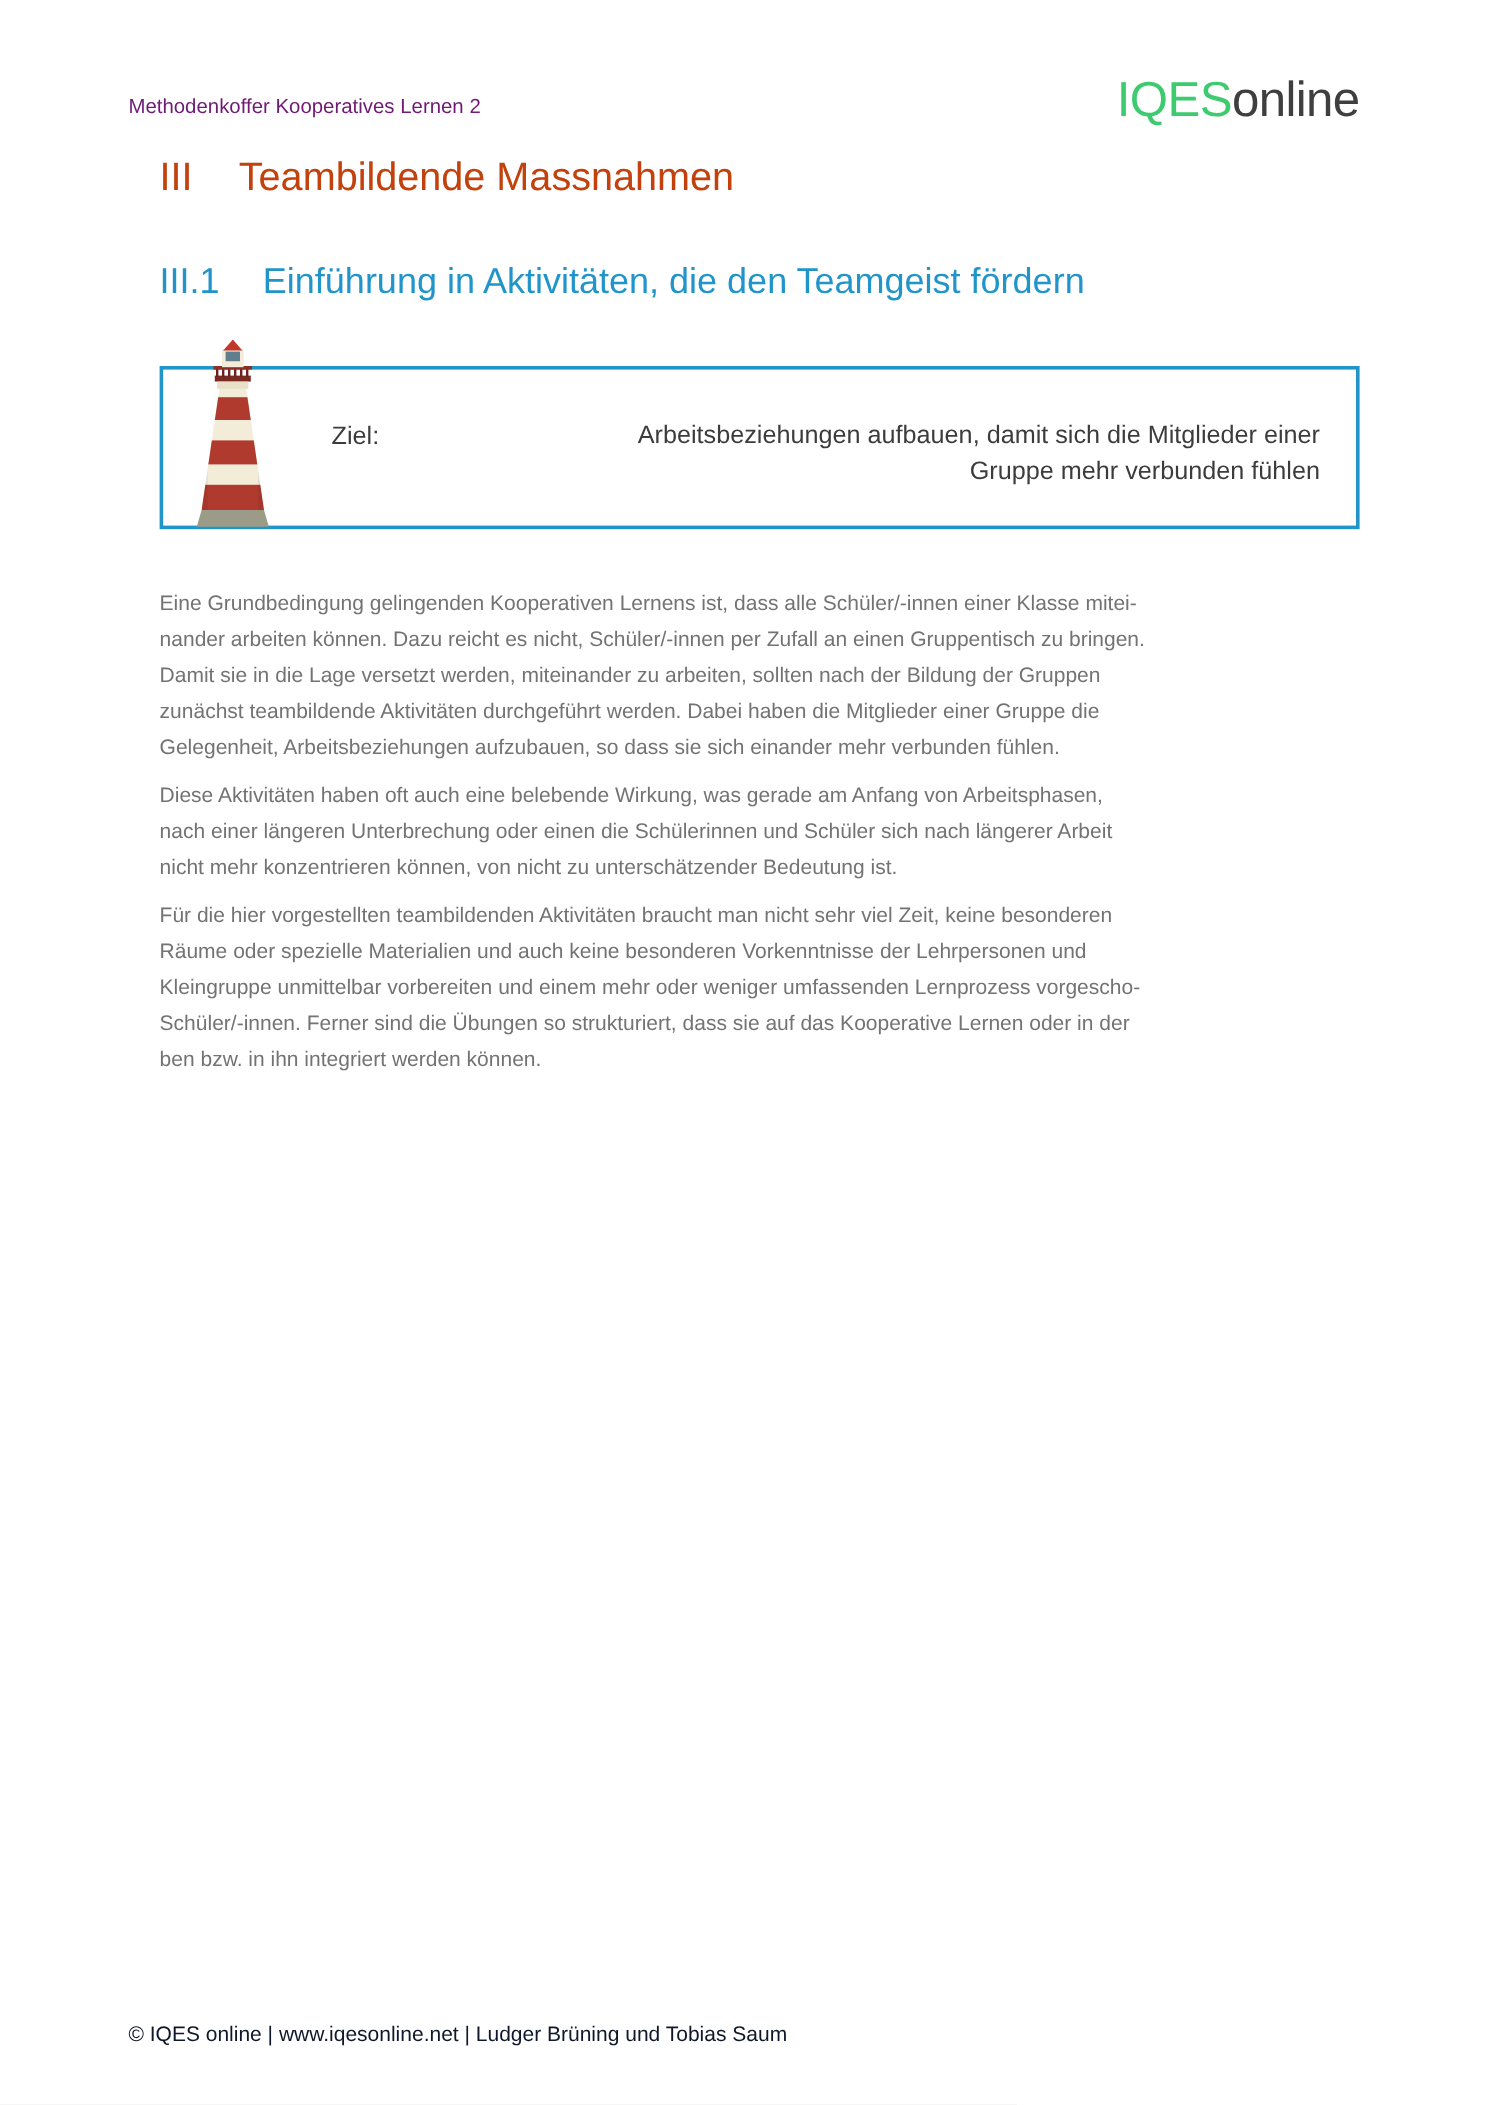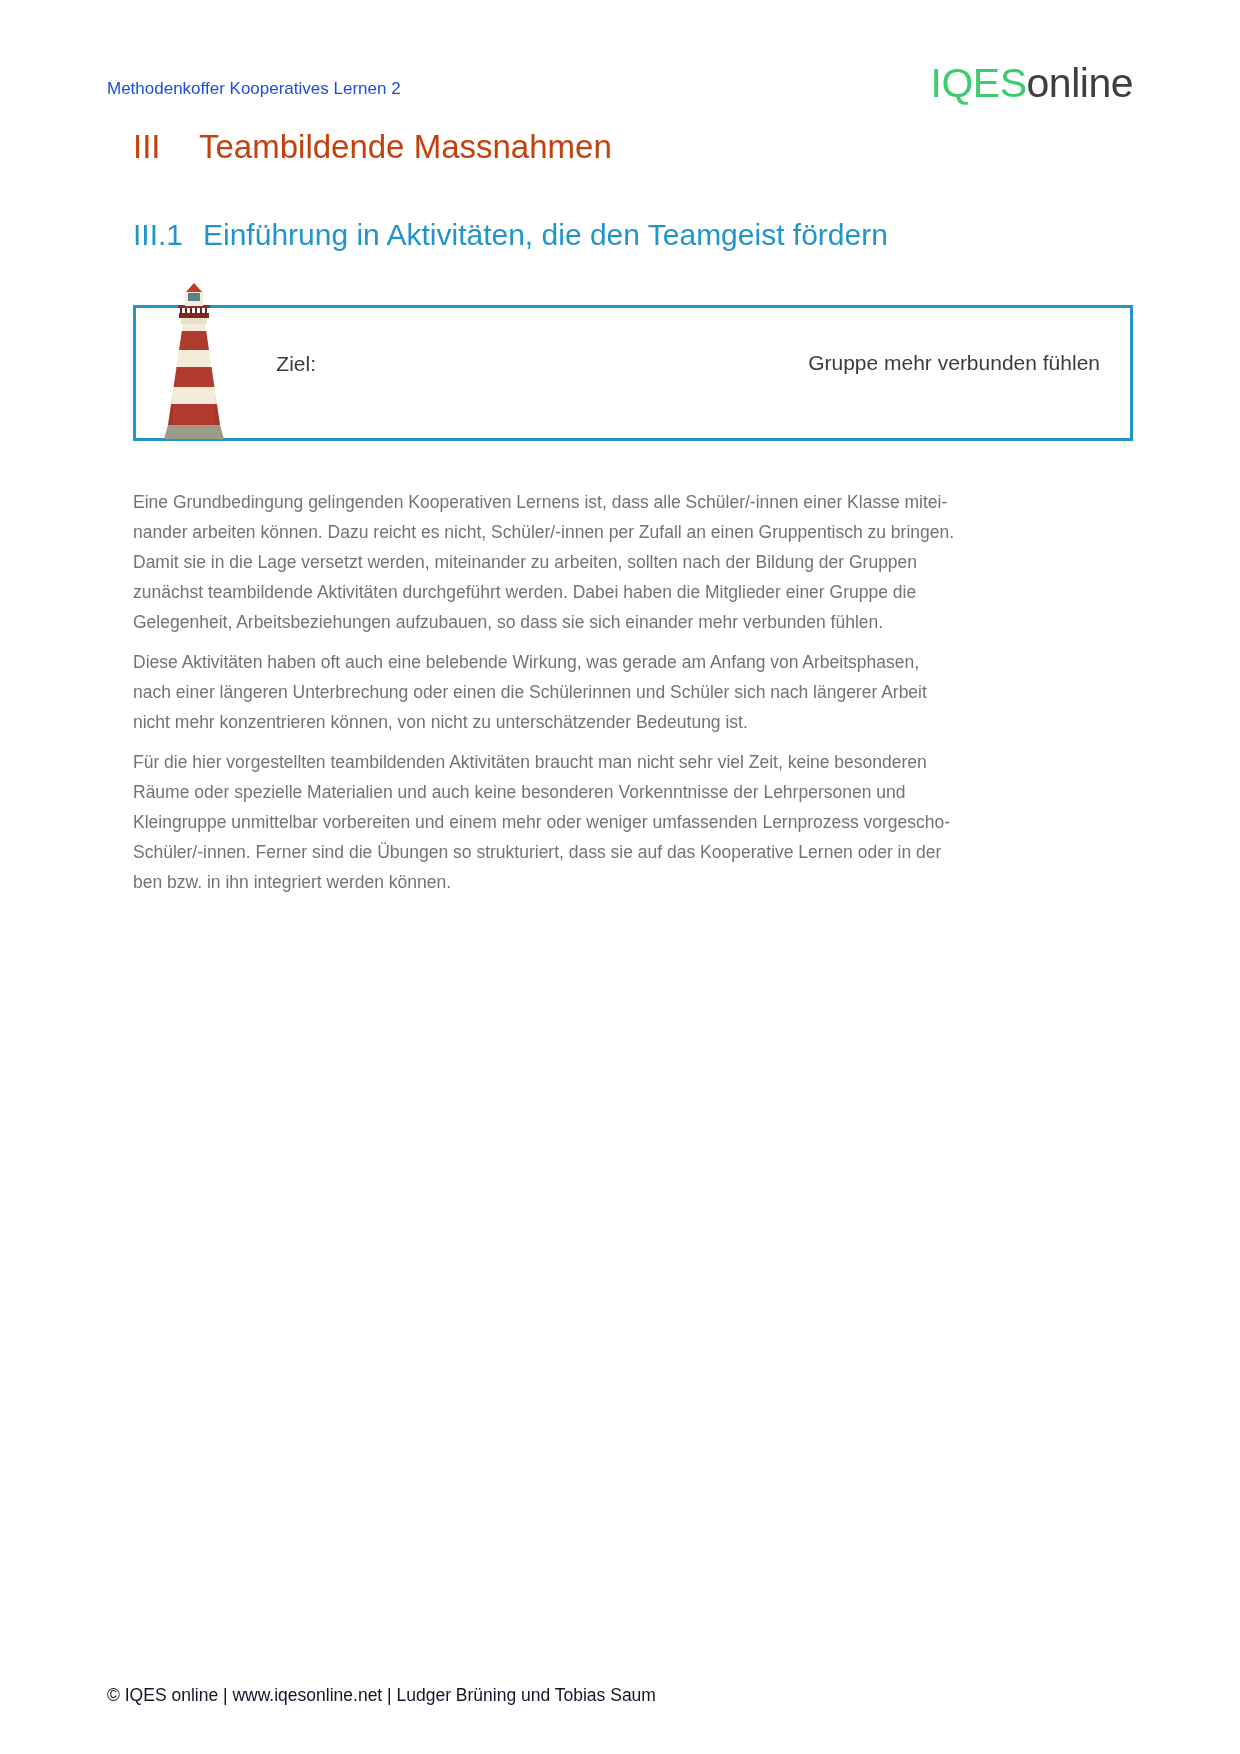--- a/index.html
+++ b/index.html
@@ -6,28 +6,28 @@
   .page{
     position:relative;
     width:1240px;height:1754px;
     margin:0 auto;
     background:#ffffff;
     font-family:"Liberation Sans","DejaVu Sans",sans-serif;
     color:#3c3c3c;
     overflow:hidden;
   }
   
-  .doc-header{position:absolute;top:79px;left:107px;font-size:17px;color:#1d4ed8;}
+  .doc-header{position:absolute;top:79px;left:107px;font-size:17px;color:#701a75;}
   .logo{position:absolute;top:60px;right:107px;font-size:41px;letter-spacing:-0.5px;white-space:nowrap;text-align:right;}
   .logo .p1{color:#3ecb70;}
   .logo .p2{color:#3f3f3f;}
   
   .chapter{position:absolute;top:128px;left:133px;display:flex;color:#c2410c;font-size:33px;}
   .chapter .num{width:66px;flex:0 0 66px;}
-  .section{position:absolute;top:218px;left:133px;display:flex;color:#2195ca;font-size:30px;}
+  .section{position:absolute;top:218px;left:133px;display:flex;color:#2195ca;font-size:30px;gap:16px;}
   .section .num{width:70px;flex:0 0 70px;}
   
   .goal-box{
     position:absolute;top:305px;left:133px;width:1000px;height:136px;
     border:3px solid #2195ca;box-sizing:border-box;text-align:right;
   }
   .goal-box .lh{position:absolute;left:18px;top:-25px;width:80px;height:158px;}
   .goal-row{
     position:absolute;left:117px;top:40px;right:30px;
     display:flex;align-items:flex-start;
@@ -96,20 +96,21 @@
       <rect x="31" y="8" width="18" height="15" fill="#f2ecd8"></rect>
       <rect x="34" y="10" width="12" height="8" fill="#5f7f8f"></rect>
 
       <polygon points="40,0 32,9 48,9" fill="#c0392b"></polygon>
 
       <rect x="27" y="35" width="26" height="6" fill="#e8e0c8"></rect>
     </svg>
     <div class="goal-row">
       <span class="ziel">Ziel:</span>
       <span class="goal-lines">
+        <span class="line" style="display:block;white-space:normal;">Arbeitsbeziehungen aufbauen, damit sich die Mitglieder einer</span>
         <span class="line" style="display:block;white-space:normal;">Gruppe mehr verbunden fühlen</span>
       </span>
     </div>
   </div>
 
   <div class="body-text">
     <div class="para">
       <div class="line">Eine Grundbedingung gelingenden Kooperativen Lernens ist, dass alle Schüler/-innen einer Klasse mitei-</div>
       <div class="line">nander arbeiten können. Dazu reicht es nicht, Schüler/-innen per Zufall an einen Gruppentisch zu bringen.</div>
       <div class="line">Damit sie in die Lage versetzt werden, miteinander zu arbeiten, sollten nach der Bildung der Gruppen</div>

